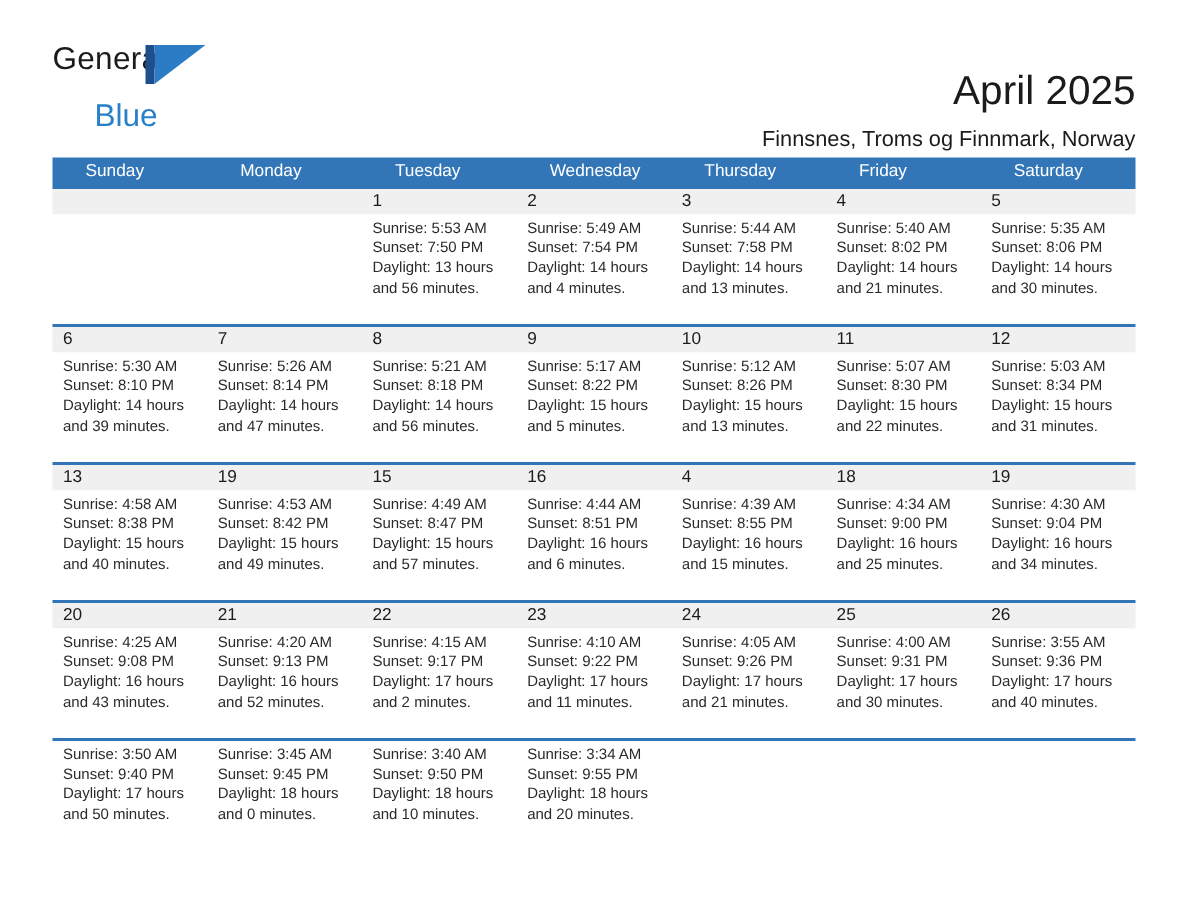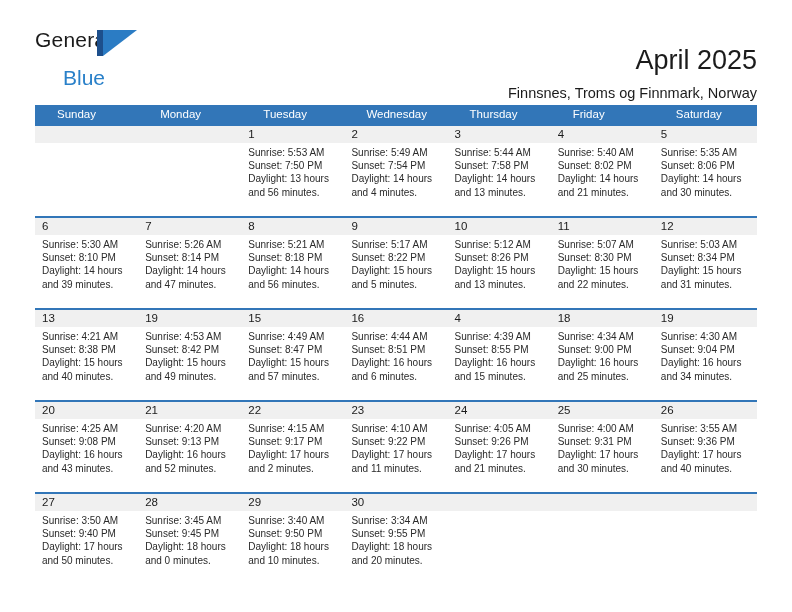--- a/index.html
+++ b/index.html
@@ -304,21 +304,21 @@
         <div class="daynum-cell">13</div>
         <div class="daynum-cell">19</div>
         <div class="daynum-cell">15</div>
         <div class="daynum-cell">16</div>
         <div class="daynum-cell">4</div>
         <div class="daynum-cell">18</div>
         <div class="daynum-cell">19</div>
       </div>
       <div class="detail-strip">
         <div class="detail-cell">
-          <div class="line">Sunrise: 4:21 AM</div>
+          <div class="line">Sunrise: 4:58 AM</div>
           <div class="line">Sunset: 8:38 PM</div>
           <div class="line">Daylight: 15 hours</div>
           <div class="line">and 40 minutes.</div>
         </div>
         <div class="detail-cell">
           <div class="line">Sunrise: 4:53 AM</div>
           <div class="line">Sunset: 8:42 PM</div>
           <div class="line">Daylight: 15 hours</div>
           <div class="line">and 49 minutes.</div>
         </div>
@@ -405,29 +405,20 @@
         <div class="detail-cell">
           <div class="line">Sunrise: 3:55 AM</div>
           <div class="line">Sunset: 9:36 PM</div>
           <div class="line">Daylight: 17 hours</div>
           <div class="line">and 40 minutes.</div>
         </div>
       </div>
     </div>
 
     <div class="week-row">
-      <div class="daynum-strip">
-        <div class="daynum-cell">27</div>
-        <div class="daynum-cell">28</div>
-        <div class="daynum-cell">29</div>
-        <div class="daynum-cell">30</div>
-        <div class="daynum-cell"></div>
-        <div class="daynum-cell"></div>
-        <div class="daynum-cell"></div>
-      </div>
       <div class="detail-strip">
         <div class="detail-cell">
           <div class="line">Sunrise: 3:50 AM</div>
           <div class="line">Sunset: 9:40 PM</div>
           <div class="line">Daylight: 17 hours</div>
           <div class="line">and 50 minutes.</div>
         </div>
         <div class="detail-cell">
           <div class="line">Sunrise: 3:45 AM</div>
           <div class="line">Sunset: 9:45 PM</div>

